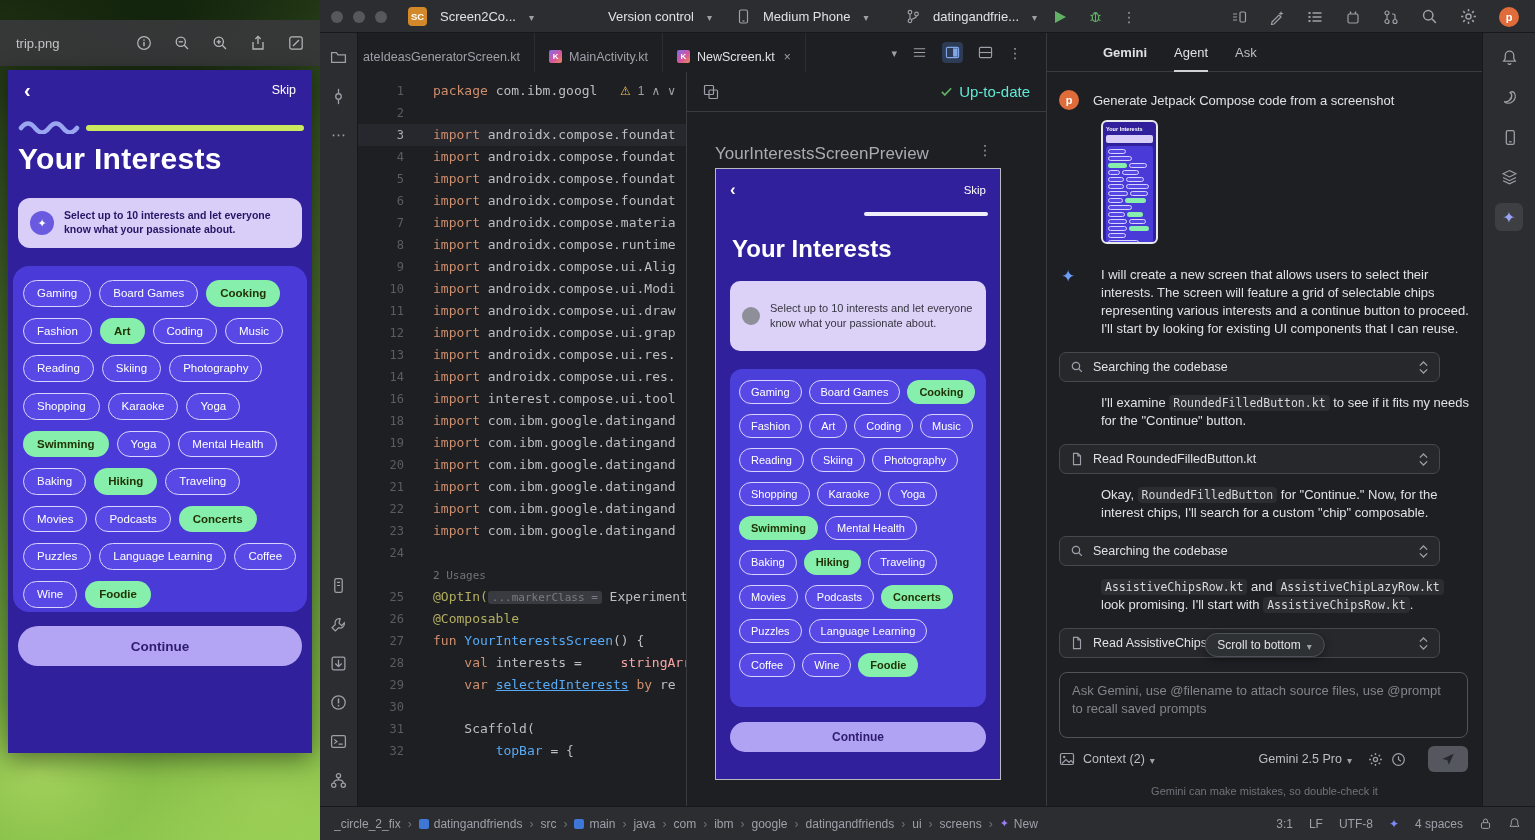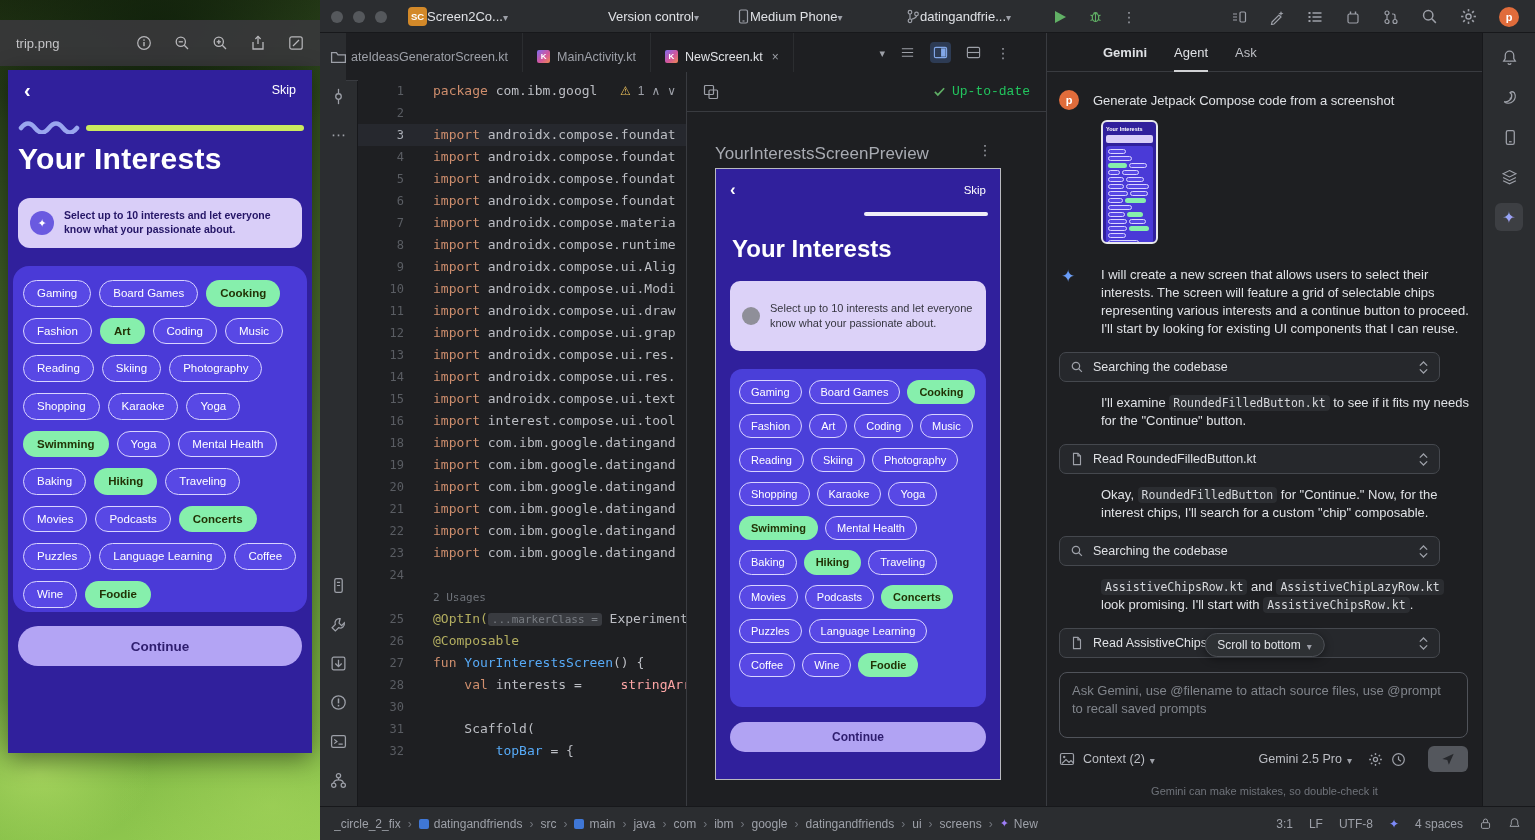--- a/index.html
+++ b/index.html
@@ -34,21 +34,21 @@
   .scr-card .txt { font-size:10.5px; line-height:1.3; color:#241566; font-weight:bold; }
   .chips-panel { position:absolute; left:5px; right:5px; top:196px; height:346px; background:#4a3ad7; border-radius:16px;
     padding:14px 10px; display:flex; flex-wrap:wrap; gap:11px 8px; align-content:flex-start; overflow:hidden; }
   .chip { padding:6px 13px; border-radius:999px; background:#5848e5; border:1px solid #d9d4ff; color:#fff; font-size:11.5px; line-height:1.1; white-space:nowrap; }
   .chip.sel { background:#86efac; border-color:transparent; color:#223305; font-weight:bold; }
   .scr-continue { position:absolute; left:10px; right:10px; top:556px; height:40px; background:#b3a4f4; border-radius:22px;
     display:flex; align-items:center; justify-content:center; color:#2e1d6e; font-size:13.5px; font-weight:bold; }
 
   
   .tbar { position:absolute; left:320px; top:0; width:1215px; height:33px; background:#2b2d30; border-bottom:1px solid #17181b; }
-  .tbar .grp { position:absolute; top:0; height:33px; display:flex; align-items:center; gap:0; font-size:13px; color:#dfe1e5; }
+  .tbar .grp { position:absolute; top:0; height:33px; display:flex; align-items:center; gap:13px; font-size:13px; color:#dfe1e5; }
   .dot { width:12px; height:12px; border-radius:50%; background:#55585c; }
   .proj-ic { width:19px; height:19px; border-radius:4px; background:#d38929; color:#fff; font-size:9.5px; font-weight:bold;
     display:flex; align-items:center; justify-content:center; }
   .chev { color:#9da0a8; font-size:10px; transform:translateY(1px); }
   .play { width:0; height:0; border-left:11px solid #61b065; border-top:6.5px solid transparent; border-bottom:6.5px solid transparent; }
   .kebab { color:#9da0a8; font-size:14px; }
   .tb-right { position:absolute; right:16px; top:0; height:33px; display:flex; align-items:center; gap:22px; }
   .avatar { width:20px; height:20px; border-radius:50%; background:#e06c3b; color:#fff; font-size:11px; font-weight:bold;
     display:flex; align-items:center; justify-content:center; }
   .ic { display:flex; align-items:center; justify-content:center; }
@@ -57,21 +57,21 @@
   .lstrip { position:absolute; left:320px; top:33px; width:38px; height:773px; background:#2b2d30; border-right:1px solid #17181b;
     display:flex; flex-direction:column; align-items:center; padding:10px 0 12px; gap:11px; }
   .lstrip .spacer { margin-top:auto; }
   .rstrip { position:absolute; left:1482px; top:33px; width:53px; height:773px; background:#2b2d30; border-left:1px solid #17181b;
     display:flex; flex-direction:column; align-items:center; padding:10px 0; gap:12px; }
   .strip-ic { width:28px; height:28px; border-radius:6px; display:flex; align-items:center; justify-content:center; }
   .strip-ic.active { background:#3d3f43; }
   .gem-star { font-size:16px; background:linear-gradient(135deg,#7cacf8,#b99af4); -webkit-background-clip:text; background-clip:text; color:transparent; }
 
   
-  .tabbar { position:absolute; left:346px; top:33px; width:688px; height:48px; background:#1e1f22; border-bottom:1px solid #393b40; display:flex; align-items:stretch; }
+  .tabbar { position:absolute; left:358px; top:33px; width:688px; height:48px; background:#1e1f22; border-bottom:1px solid #393b40; display:flex; align-items:stretch; }
   .tab { display:flex; align-items:center; gap:7px; padding:0 14px; font-size:12.5px; color:#9da0a8; border-right:1px solid #2b2d30; position:relative; white-space:nowrap; }
   .tab.first { padding-left:5px; max-width:178px; overflow:hidden; }
   .tab.active { color:#dfe1e5; background:#1e1f22; }
   .tab.active::after { content:""; position:absolute; left:0; right:0; bottom:-1px; height:2.5px; background:#3574f0; }
   .kt-ic { width:13px; height:13px; border-radius:2px; background:linear-gradient(135deg,#7f6cf0 0%,#d3569c 55%,#ee8a52 100%);
     color:#fff; font-size:8px; font-weight:bold; display:flex; align-items:center; justify-content:center; }
   .tab-x { color:#9da0a8; font-size:12px; margin-left:2px; }
   .tabbar-icons { position:absolute; right:24px; top:0; height:39px; display:flex; align-items:center; gap:15px; }
   .tabbar-icons .sel-box { background:#2d3b54; border-radius:4px; padding:3px; }
 
@@ -87,21 +87,21 @@
   .tk-f { color:#57aaf7; } .tk-fu { color:#57aaf7; text-decoration:underline; }
   .tk-y { color:#fca5a5;margin-left:31px; } .tk-g { color:#6f737a; font-size:11px; }
   .tk-i { background:#393b40; color:#787c82; border-radius:3px; padding:0 4px; font-size:11px; }
   .inspect { position:absolute; right:10px; top:12px; display:flex; align-items:center; gap:7px; font-size:12px; color:#9da0a8;
     font-family:"Liberation Sans",sans-serif; }
   .warn { color:#f2c55c; font-size:12px; }
 
   
   .ppane { position:absolute; left:686px; top:72px; width:360px; height:734px; background:#1e1f22; border-left:1px solid #393b40; }
   .pv-top { height:40px; border-bottom:1px solid #393b40; display:flex; align-items:center; padding:0 16px; }
-  .pv-status { margin-left:auto; display:flex; align-items:center; gap:6px; font-size:13px; color:#22c55e;font-family:Liberation Mono, monospace; }
+  .pv-status { margin-left:auto; display:flex; align-items:center; gap:6px; font-size:15px; color:#5eead4; }
   .pv-label { position:absolute; left:28px; top:72px; font-size:17px; color:#a8abb2; }
   .pv-kebab { position:absolute; right:54px; top:70px; color:#9da0a8; font-size:14px; }
   .phone { position:absolute; left:28px; top:96px; width:286px; height:612px; background:#30209c; border:1px solid #b9bac0; }
   .ph-top { position:absolute; top:11px; left:14px; right:14px; display:flex; justify-content:space-between; align-items:center; }
   .ph-back { color:#fff; font-size:17px; font-weight:bold; }
   .ph-skip { color:#fff; font-size:11.5px; }
   .ph-progress { position:absolute; left:148px; right:12px; top:43px; height:3.5px; background:#f0eef8; border-radius:2px; }
   .ph-title { position:absolute; left:16px; top:66px; color:#fff; font-size:24px; font-weight:800; }
   .ph-card { position:absolute; left:14px; right:14px; top:112px; height:70px; background:#dcd2f8; border-radius:10px;
     display:flex; align-items:center; gap:10px; padding:0 12px; }
@@ -508,24 +508,20 @@
         </div>
         <div class="crow">
           <span class="lnum">13</span>
           <span class="ltxt"><span class="tk-k">import </span><span class="tk-p">androidx.compose.ui.res.</span></span>
         </div>
         <div class="crow">
           <span class="lnum">14</span>
           <span class="ltxt"><span class="tk-k">import </span><span class="tk-p">androidx.compose.ui.res.</span></span>
         </div>
         <div class="crow">
-          <span class="lnum">15</span>
-          <span class="ltxt"><span class="tk-k">import </span><span class="tk-p">androidx.compose.ui.text</span></span>
-        </div>
-        <div class="crow">
           <span class="lnum">16</span>
           <span class="ltxt"><span class="tk-k">import </span><span class="tk-p">interest.compose.ui.tool</span></span>
         </div>
         <div class="crow">
           <span class="lnum">18</span>
           <span class="ltxt"><span class="tk-k">import </span><span class="tk-p">com.ibm.google.datingand</span></span>
         </div>
         <div class="crow">
           <span class="lnum">19</span>
           <span class="ltxt"><span class="tk-k">import </span><span class="tk-p">com.ibm.google.datingand</span></span>
@@ -562,20 +558,24 @@
           <span class="lnum">26</span>
           <span class="ltxt"><span class="tk-a">@Composable</span></span>
         </div>
         <div class="crow">
           <span class="lnum">27</span>
           <span class="ltxt"><span class="tk-k">fun </span><span class="tk-f">YourInterestsScreen</span><span class="tk-p">() {</span></span>
         </div>
         <div class="crow">
           <span class="lnum">28</span>
           <span class="ltxt"><span class="tk-p">    </span><span class="tk-k">val </span><span class="tk-p">interests = </span><span class="tk-y">stringArray</span></span>
+        </div>
+        <div class="crow">
+          <span class="lnum">29</span>
+          <span class="ltxt"><span class="tk-p">    </span><span class="tk-k">var </span><span class="tk-fu">selectedInterests</span><span class="tk-p"> </span><span class="tk-k">by</span><span class="tk-p"> re</span></span>
         </div>
         <div class="crow">
           <span class="lnum">30</span>
           <span class="ltxt"></span>
         </div>
         <div class="crow">
           <span class="lnum">31</span>
           <span class="ltxt"><span class="tk-p">    Scaffold(</span></span>
         </div>
         <div class="crow">

